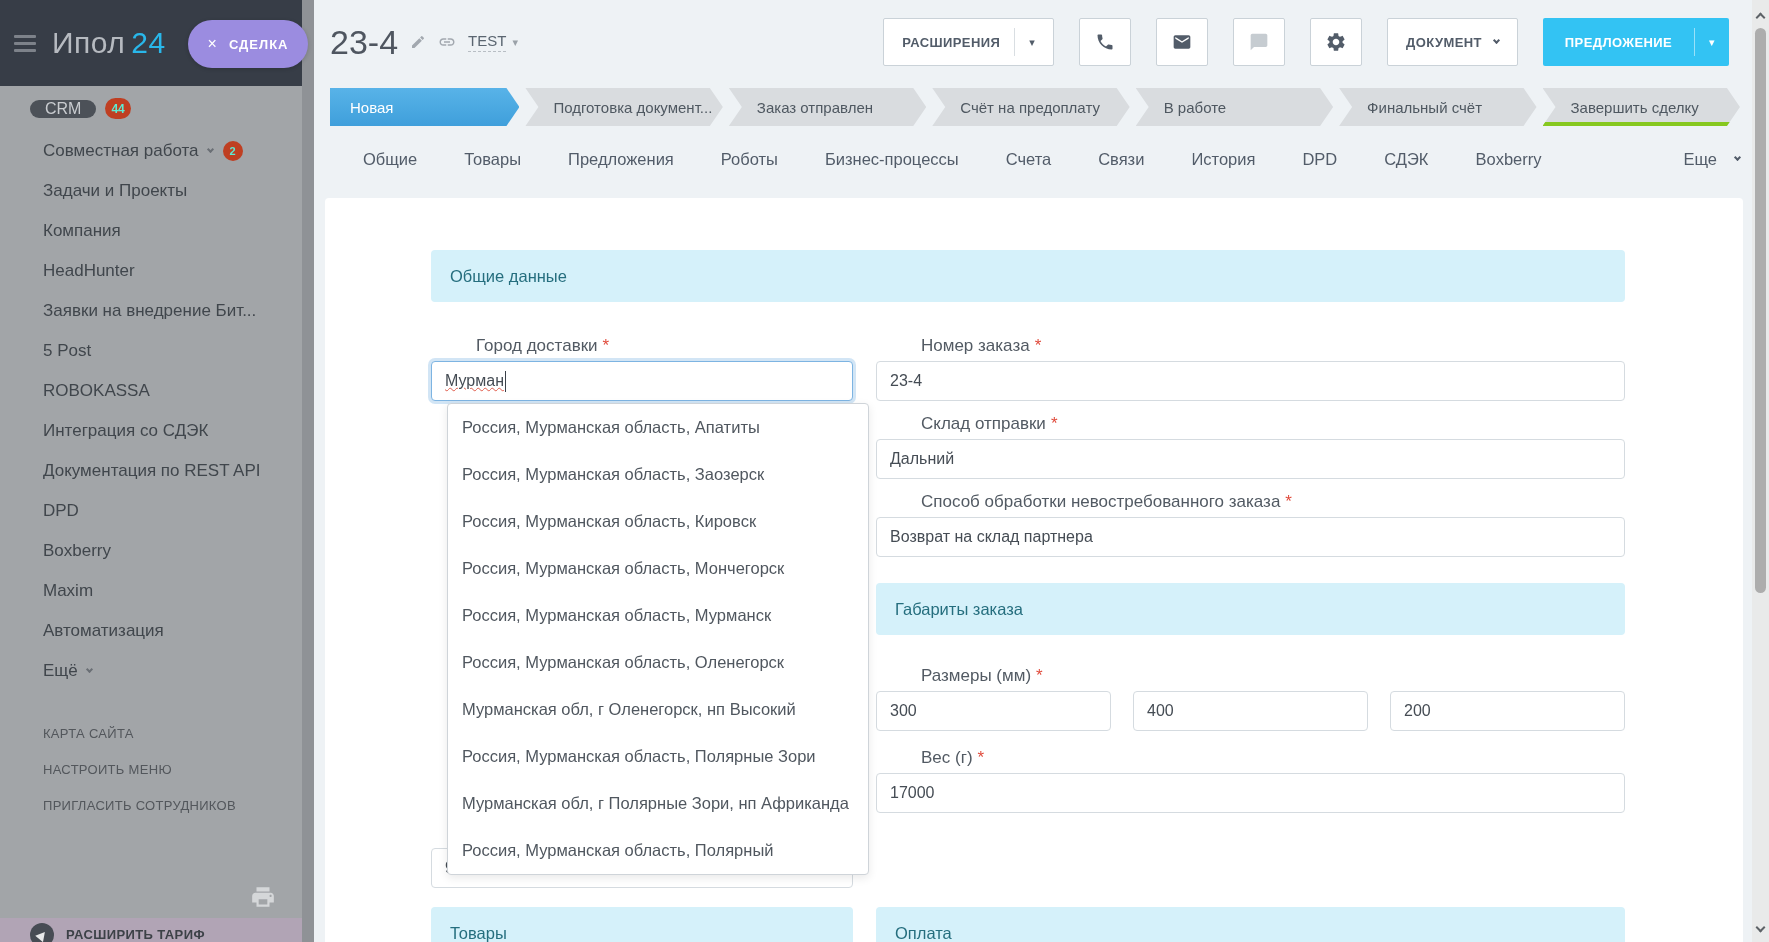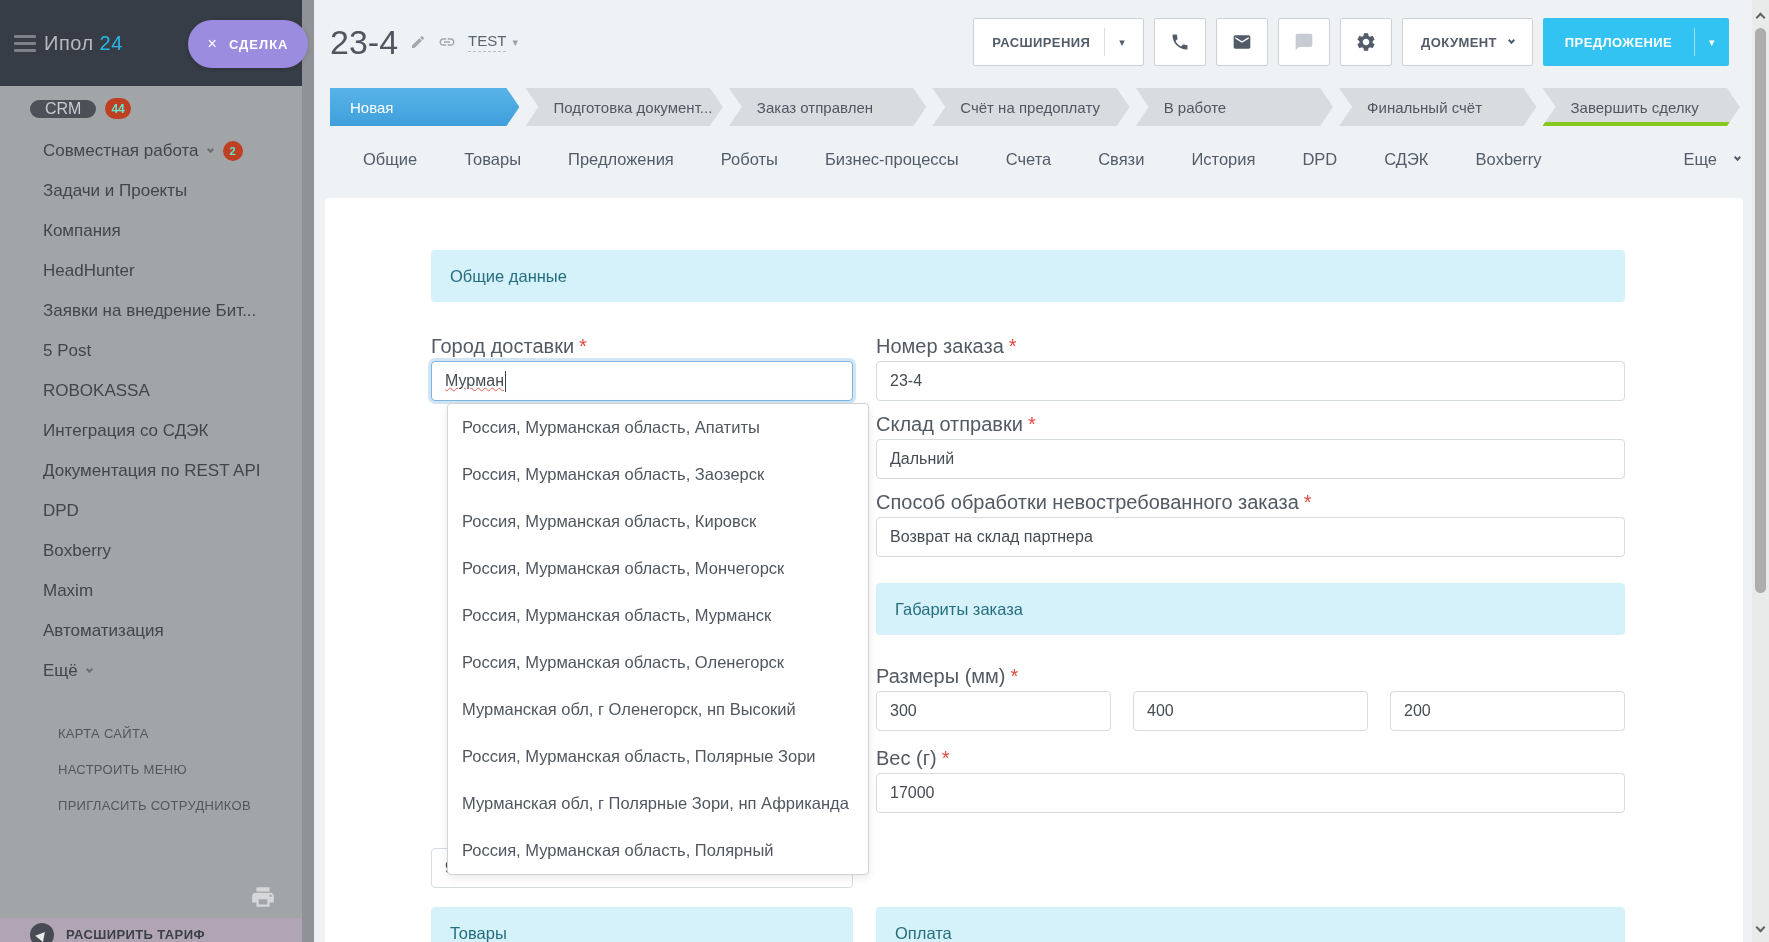--- a/index.html
+++ b/index.html
@@ -5,52 +5,52 @@
   * { margin:0; padding:0; box-sizing:border-box; }
   html,body { width:1769px; height:942px; overflow:hidden; }
   body { font-family:"Liberation Sans","DejaVu Sans",sans-serif; }
   .screen { position:relative; width:1769px; height:942px; overflow:hidden; background:#eef2f5; }
 
   
   .sidebar { position:absolute; left:0; top:0; bottom:0; width:302px; background:#a2a5a8; }
   .sb-head { height:86px; background:#373d47; display:flex; align-items:center; padding-left:14px; }
   .burger { width:22px; display:flex; flex-direction:column; gap:4px; cursor:pointer; }
   .burger span { display:block; height:3px; background:#7d828a; border-radius:1px; }
-  .logo { margin-left:8px; font-size:20px; color:#b6bac0; letter-spacing:.5px; white-space:nowrap; }
+  .logo { margin-left:16px; font-size:30px; color:#b6bac0; letter-spacing:.5px; white-space:nowrap; }
   .logo .accent { color:#29b7ea; margin-left:6px; }
   .sb-body { padding-top:12px; }
   .crm-row { display:flex; align-items:center; margin-left:30px; }
   .crm-pill { background:#4c5158; color:#c9ccd0; border-radius:15px; padding:0 15px; font-size:16px; }
   .badge { min-width:21px; height:21px; border-radius:11px; background:#bf3f22; color:#5eead4; font-size:12px; font-weight:bold; display:inline-flex; align-items:center; justify-content:center; padding:0 6px; }
   .crm-row .badge { margin-left:9px; }
   .sb-menu { margin-top:12px; }
   .sb-item { height:40px; display:flex; align-items:center; margin-left:43px; font-size:17px; color:#40464c; cursor:pointer; white-space:nowrap; }
   .sb-item .badge { margin-left:10px; height:20px; min-width:20px; font-size:11px; }
   .chev { display:inline-block; width:7px; height:7px; border-right:2px solid #6a6f75; border-bottom:2px solid #6a6f75; transform:rotate(45deg); margin-left:9px; margin-top:-4px; }
   .chev.sm { width:5px; height:5px; }
   .chev.up { transform:rotate(-135deg); margin-top:4px; }
-  .sb-footer { margin-top:24px;margin-left:15px; }
+  .sb-footer { margin-top:24px; }
   .sb-flink { height:36px; display:flex; align-items:center; margin-left:43px; font-size:13px; color:#53575c; letter-spacing:.3px; cursor:pointer; }
   .printer-fab { position:absolute; right:26px; bottom:28px; color:#d5d7d9; cursor:pointer; }
   .upgrade { position:absolute; left:0; right:0; bottom:-12px; height:36px; background:#b1a4b5; display:flex; align-items:flex-start; padding:5px 0 0 30px; cursor:pointer; }
   .upgrade-circle { width:24px; height:24px; border-radius:50%; background:#474c54; display:flex; align-items:center; justify-content:center; }
   .upgrade-circle .rocket { width:0; height:0; border-left:5px solid transparent; border-right:5px solid transparent; border-bottom:9px solid #e8e9ea; transform:rotate(40deg); }
   .upgrade-label { margin-left:12px; font-size:13px; font-weight:bold; color:#3c4147; letter-spacing:.4px; margin-top:4px; }
 
   .dim-strip { position:absolute; left:302px; top:0; bottom:0; width:12px; background:#8f9296; }
 
   
   .slider { position:absolute; left:314px; top:0; right:0; bottom:0; background:#eef2f5; }
   .sl-head { height:84px; display:flex; align-items:center; padding:0 40px 0 16px; }
   .deal-title { font-size:34px; color:#4f5660; }
   .icon-btn-inline { margin-left:12px; color:#a2a8af; cursor:pointer; display:inline-flex; }
   .deal-type { margin-left:12px; font-size:15px; color:#5a6570; border-bottom:1px dashed #b8bec4; padding-bottom:2px; cursor:pointer; }
   .tri { font-size:11px; color:#9aa1a8; margin-left:6px; cursor:pointer; }
 
-  .toolbar { margin-left:auto; display:flex; gap:10px; align-items:center; }
+  .toolbar { margin-left:auto; display:flex; gap:25px; align-items:center; }
   .btn { height:48px; background:#fff; border:1px solid #cad2d8; border-radius:2px; color:#525c69; font-size:13px; font-weight:bold; letter-spacing:.4px; display:flex; align-items:center; padding:0 18px; cursor:pointer; }
   .btn .vsep { width:1px; height:28px; background:#d9dee2; margin:0 14px; }
   .btn.icon { width:52px; justify-content:center; padding:0; }
   .btn.icon svg { fill:#525c69; }
   .btn.icon.disabled svg { fill:#c6ccd1; }
   .btn.primary { background:#33c3f3; border:none; color:#fff; padding:0; }
   .btn.primary .main { padding:0 22px; font-weight:bold; }
   .btn.primary .vsep { background:rgba(255,255,255,.5); margin:0; }
   .btn.primary .dd { padding:0 14px; }
 
@@ -65,21 +65,21 @@
   .tabs { height:58px; display:flex; align-items:center; gap:47px; margin:0 29px 0 16px; padding:8px 0 0 33px; font-size:16.5px; color:#525c69; }
   .tab { cursor:pointer; white-space:nowrap; }
   .tab-more { margin-left:auto; display:flex; align-items:center; gap:9px; cursor:pointer; }
 
   
   .card { margin:14px 26px 0 11px; background:#fff; border-radius:4px 4px 0 0; min-height:760px; padding:52px 118px 0 106px; }
   .section-head { height:52px; background:#d5f1fa; border-radius:4px; display:flex; align-items:center; padding-left:19px; color:#256e7e; font-size:16.5px; }
   .cols { display:flex; gap:23px; margin-top:33px; }
   .col-left { width:579px; position:relative; }
   .col-right { flex:1; }
-  .f-label { font-size:20px; color:#525a63; height:22px; margin-bottom:4px; display:flex; align-items:center; }
+  .f-label { font-size:17px; color:#525a63; height:22px; margin-bottom:4px; display:flex; align-items:center;margin-left:45px; }
   .req { color:#e04b3c; margin-left:5px; }
   .inp { height:40px; width:100%; border:1px solid #d5dbe0; border-radius:4px; padding:0 13px; font-size:16px; color:#454c54; background:#fff; outline:none; }
   .inp.focus { border-color:#7db4e2; box-shadow:0 0 0 3px rgba(125,180,226,.35); display:flex; align-items:center; }
   .misspell { text-decoration:underline; text-decoration-style:wavy; text-decoration-color:#e05c4b; text-decoration-thickness:1px; }
   .caret-bar { display:inline-block; width:1.5px; height:21px; background:#3a4149; margin-left:1px; }
   .suggest { position:absolute; left:16px; top:68px; width:100%; background:#fff; border:1px solid #cfd4d9; border-radius:4px; box-shadow:0 3px 10px rgba(0,0,0,.09); z-index:5; overflow:hidden; }
   .dd-item { height:47px; display:flex; align-items:center; padding:0 14px; font-size:16.5px; color:#50575f; cursor:pointer; }
   .mt12 { margin-top:12px; } .mt16 { margin-top:16px; } .mt26 { margin-top:26px; } .mt30 { margin-top:30px; }
   .sizes { display:flex; gap:22px; }
   .sizes .inp { flex:1; width:auto; }

